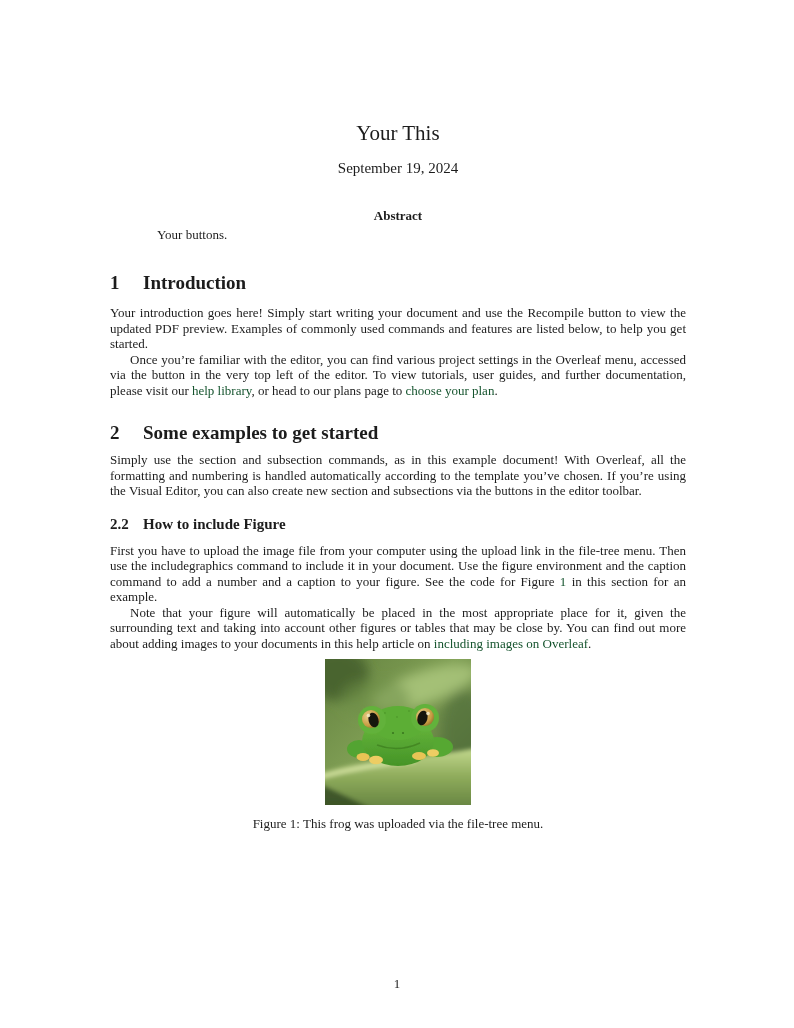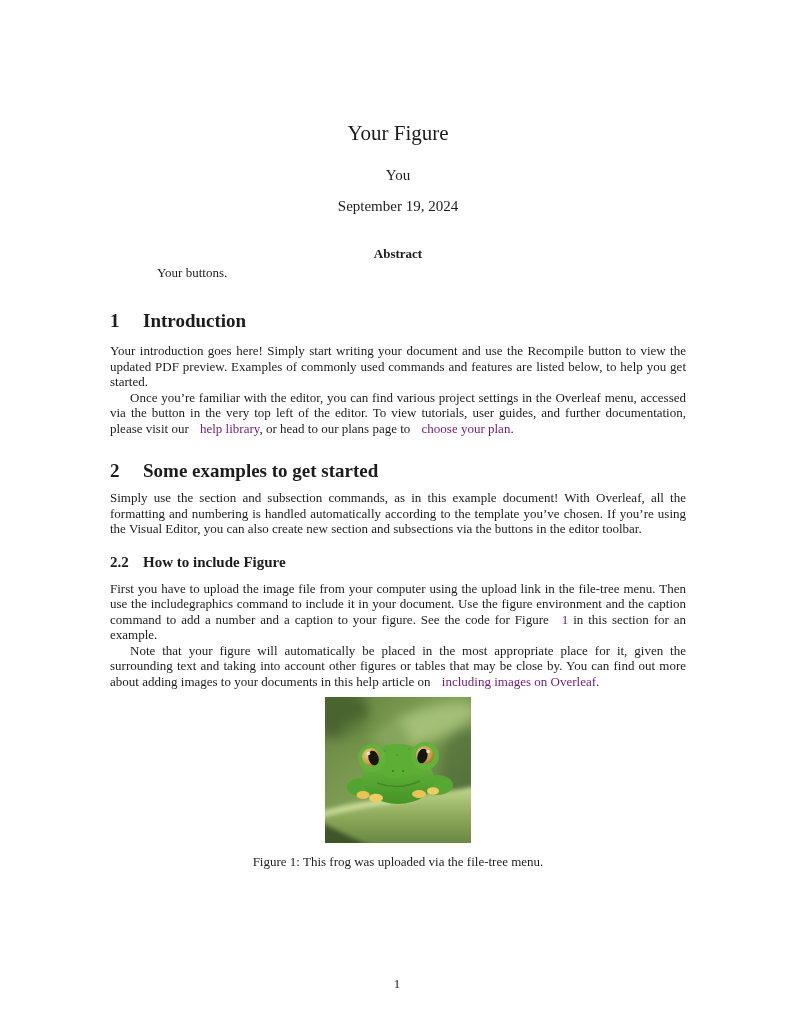--- a/index.html
+++ b/index.html
@@ -71,24 +71,23 @@
     text-align: justify;
     margin-top: 11px;
   }
   p.body-par.cont {
     margin-top: 0;
     text-indent: 20px;
   }
   p.body-par.first21 { margin-top: 8px; }
   p.body-par.first22 { margin-top: 10px; }
   a.doc-link {
-    color: #701a75;
+    color: #14532d;
     text-decoration: none;
     cursor: pointer;
-    margin-left: 8px;
   }
   .figure-wrap {
     display: block;
     width: 146px;
     height: 146px;
     margin: 8px auto 0 auto;
   }
   .figure-caption {
     font-size: 13px;
     line-height: 15px;
@@ -104,22 +103,21 @@
     font-size: 13px;
     line-height: 15px;
   }
 </style>
 </head>
 <body>
 
 <div class="page">
   <div class="content">
 
-    <div class="doc-title">Your Figure</div>
-    <div class="doc-author">You</div>
+    <div class="doc-title">Your This</div>
     <div class="doc-date">September 19, 2024</div>
 
     <div class="abstract-heading">Abstract</div>
     <div class="abstract-body">Your buttons.</div>
 
     <div class="sec-heading">
       <span class="sec-num">1</span><span>Introduction</span>
     </div>
 
     <p class="body-par">Your introduction goes here! Simply start writing your document and use the Recompile button to view the updated PDF preview. Examples of commonly used commands and features are listed below, to help you get started.</p>

